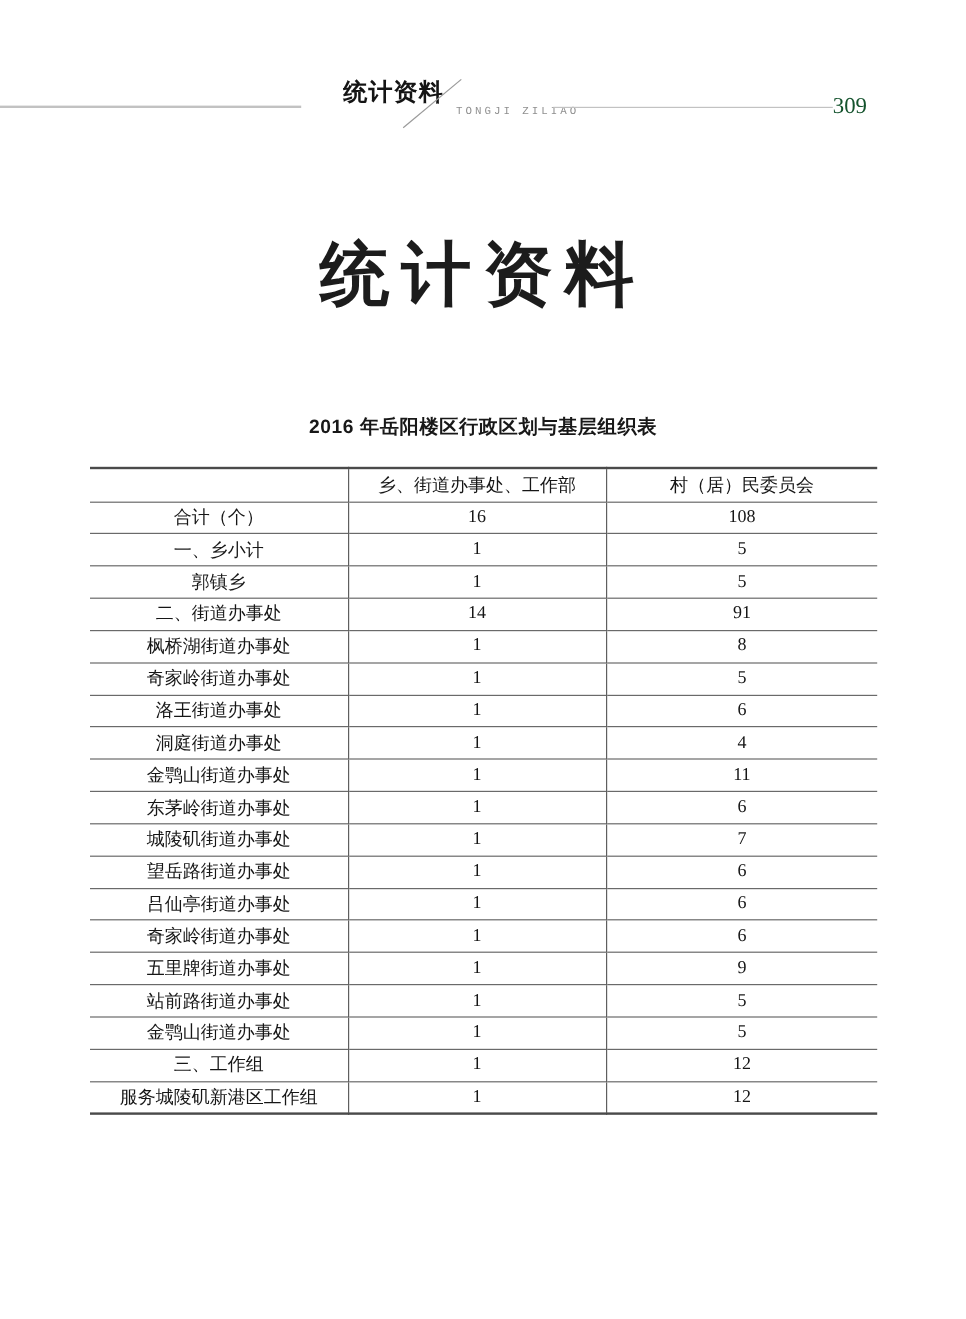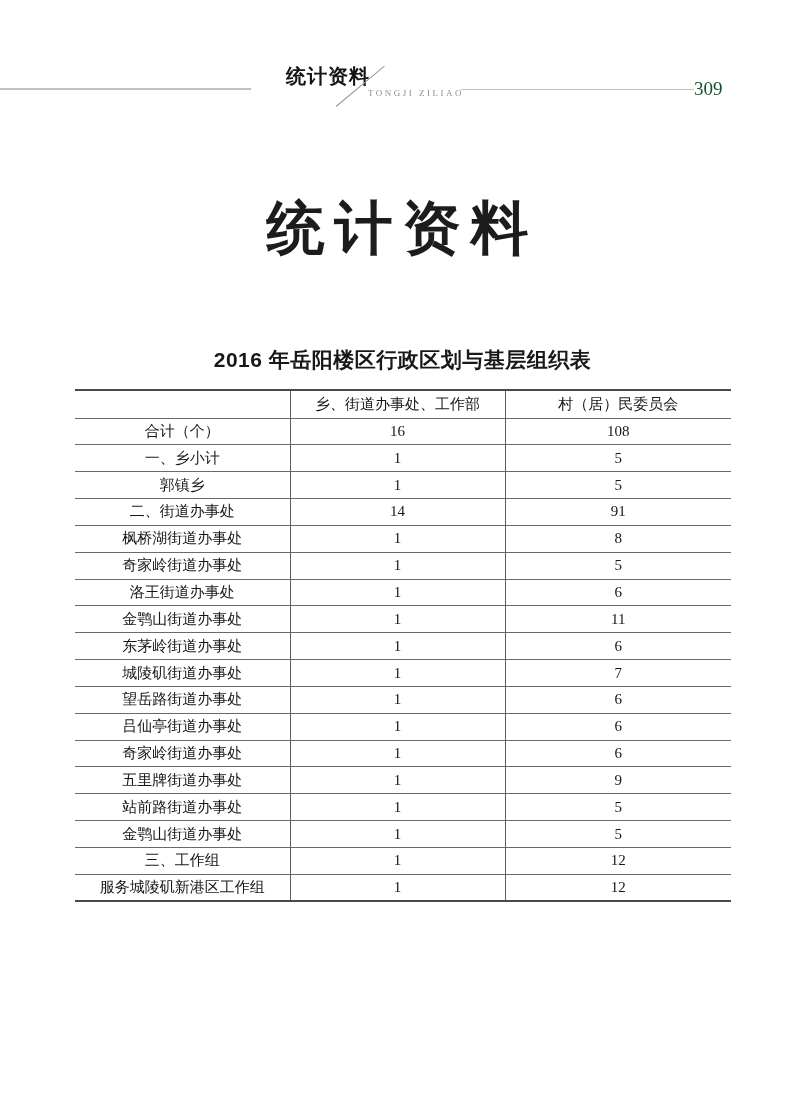--- a/index.html
+++ b/index.html
@@ -23,23 +23,23 @@
     position: absolute; left: 286px; top: 63px;
     font-size: 20px; font-weight: bold; letter-spacing: 1px;
     color: #141414; font-family: "Liberation Serif", serif;
   }
   .hdr-slash {
     position: absolute; left: 336px; top: 106px;
     width: 63px; height: 1px; background: #9a9a9a;
     transform: rotate(-39.8deg); transform-origin: 0 50%;
   }
   .hdr-py {
-    position: absolute; left: 368px; top: 88px;
+    position: absolute; left: 380px; top: 88px;
     font-size: 9px; letter-spacing: 2.5px; color: #8f8f8f;
-    font-family: Liberation Serif, serif;
+    font-family: Liberation Mono, monospace;
   }
   .rule-right {
     position: absolute; left: 461px; top: 89px;
     width: 233px; height: 1px; background: #c2c2c2;
   }
   .page-num {
     position: absolute; left: 694px; top: 78px;
     font-size: 19px; color: #14532d;
     font-family: "Liberation Serif", serif;
   }
@@ -54,21 +54,21 @@
     letter-spacing: 10px;
     color: #1c1c1c;
   }
 
   
   .table-title {
     position: absolute; left: 0; right: 0; top: 346px; margin: 0;
     text-align: center;
     font-family: "Liberation Sans", sans-serif;
     font-weight: bold;
-    font-size: 21px;
+    font-size: 16px;
     letter-spacing: 0.5px;
     color: #181818;
   }
 
   
   .stats-table {
     position: absolute; left: 75px; top: 389px;
     width: 656px;
     border-collapse: collapse;
     table-layout: fixed;
@@ -156,20 +156,25 @@
           <td>奇家岭街道办事处</td>
           <td>1</td>
           <td>5</td>
         </tr>
         <tr>
           <td>洛王街道办事处</td>
           <td>1</td>
           <td>6</td>
         </tr>
         <tr>
+          <td>洞庭街道办事处</td>
+          <td>1</td>
+          <td>4</td>
+        </tr>
+        <tr>
           <td>金鹗山街道办事处</td>
           <td>1</td>
           <td>11</td>
         </tr>
         <tr>
           <td>东茅岭街道办事处</td>
           <td>1</td>
           <td>6</td>
         </tr>
         <tr>

